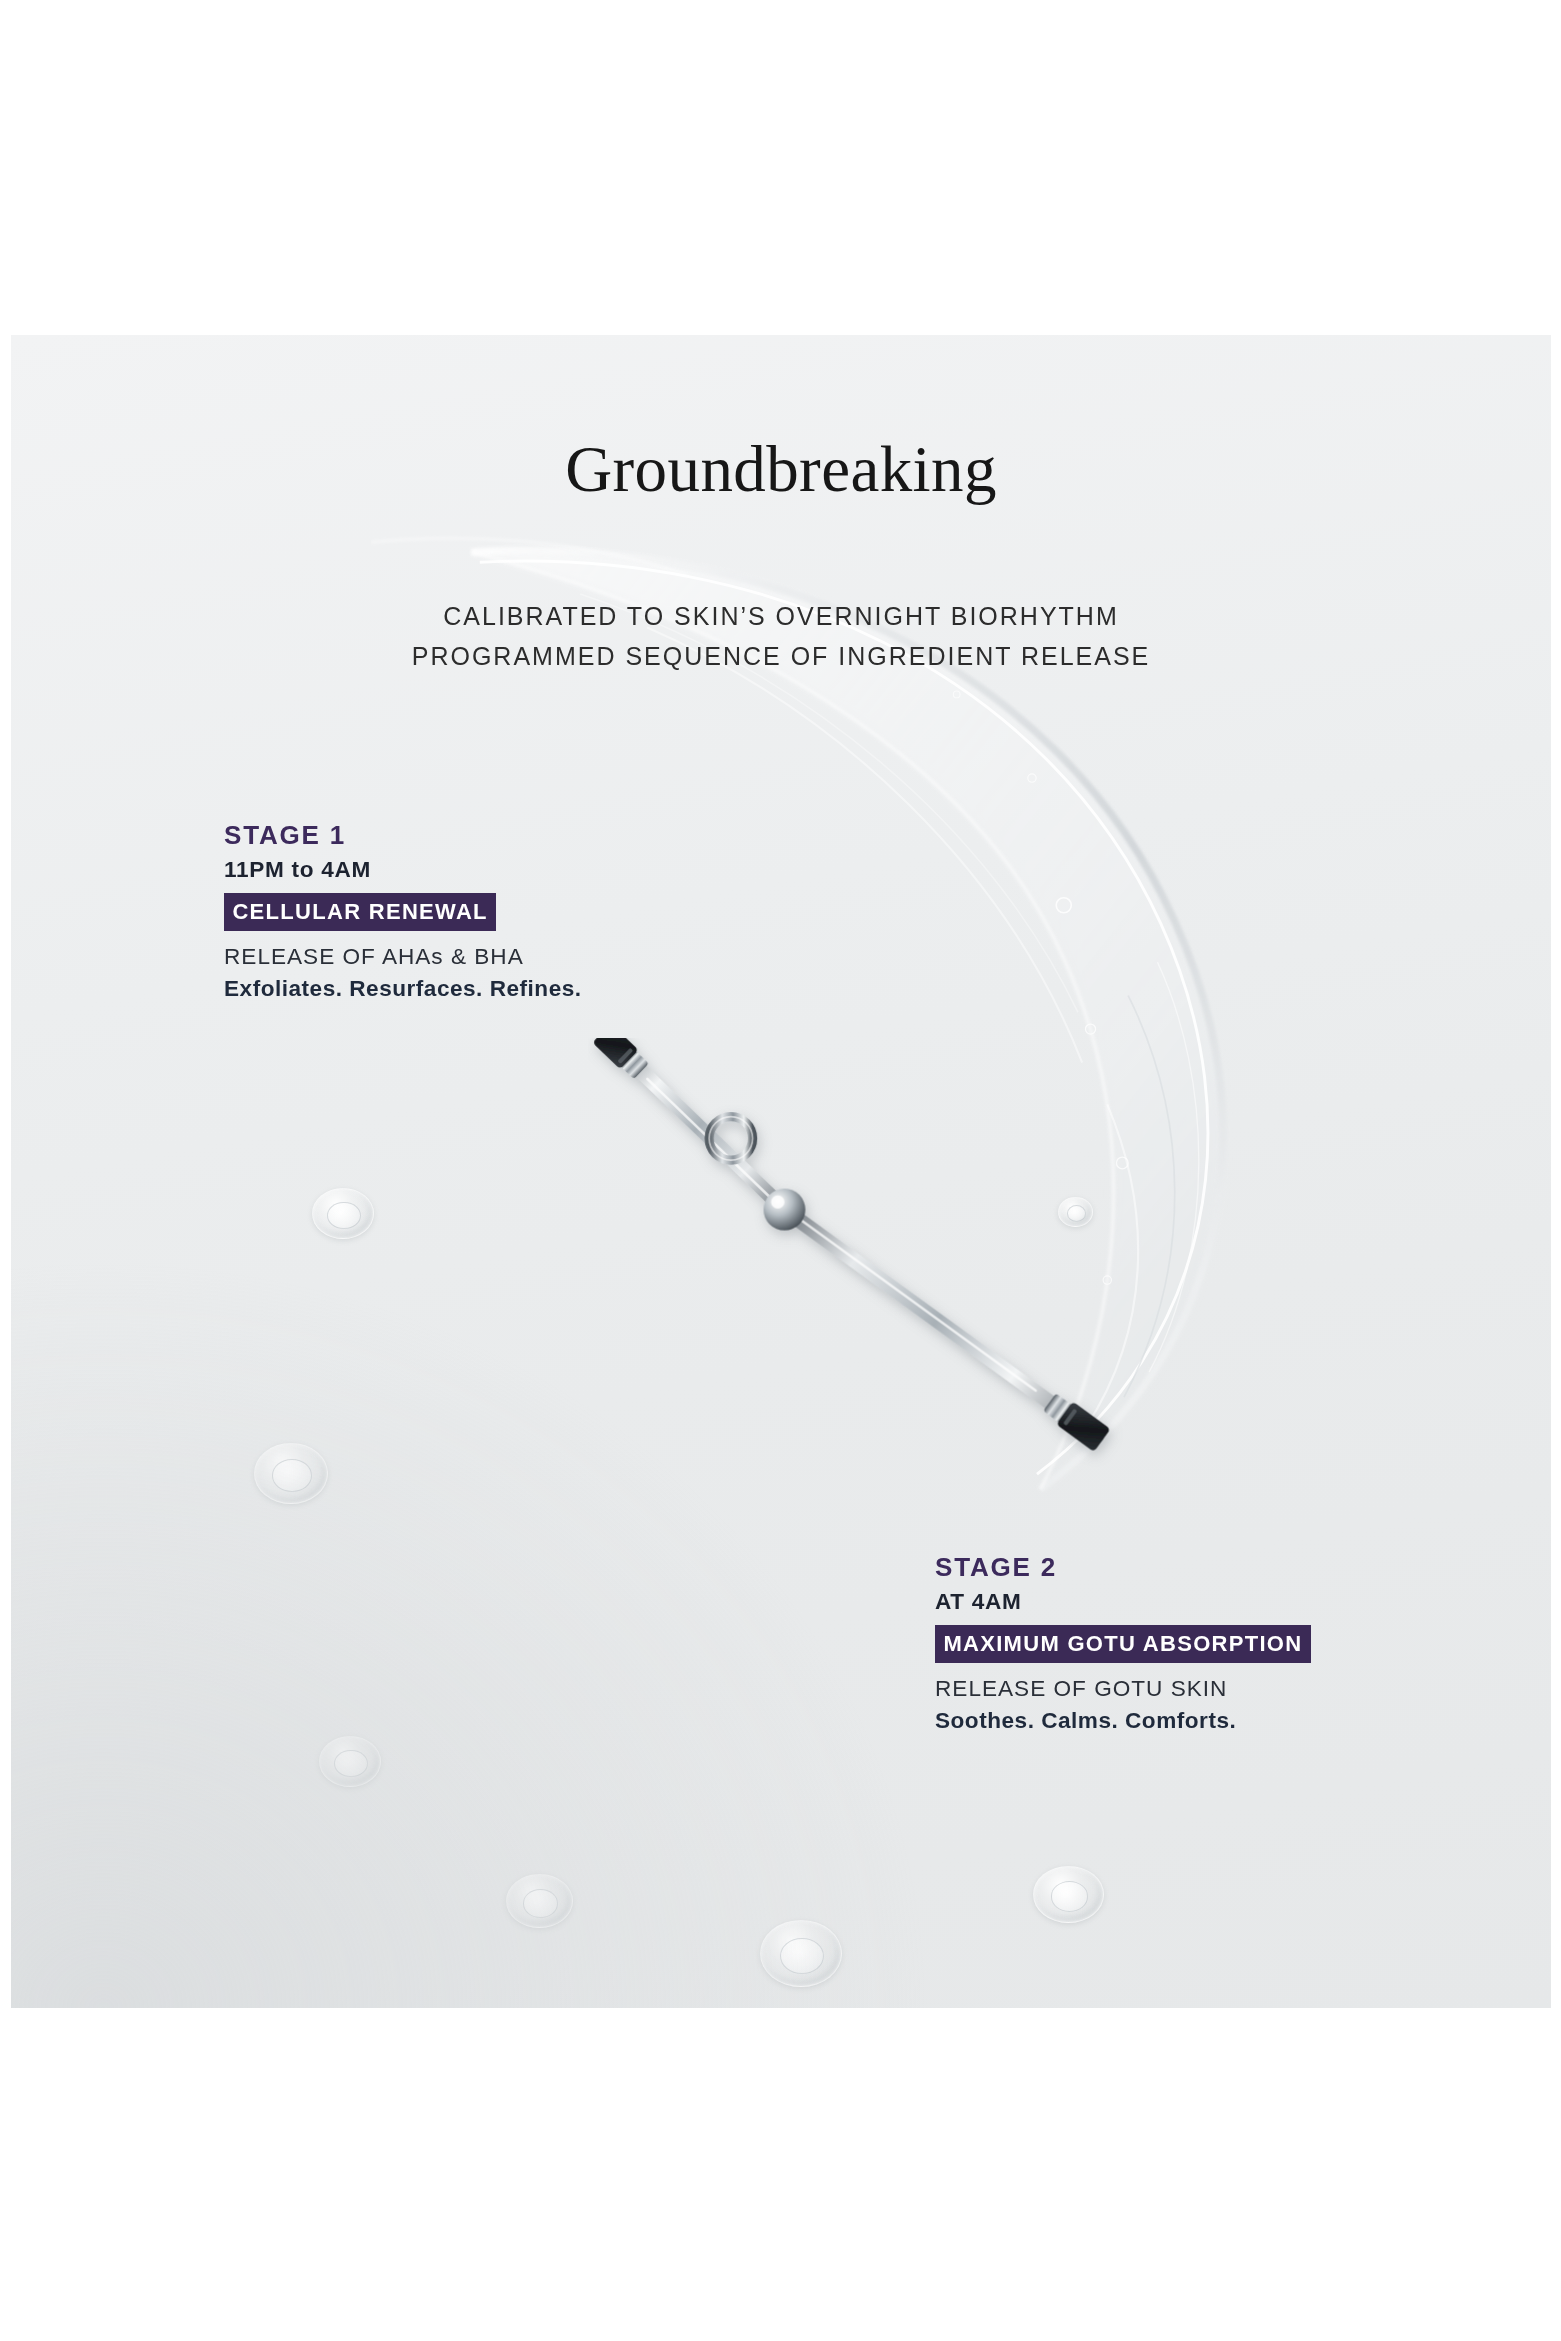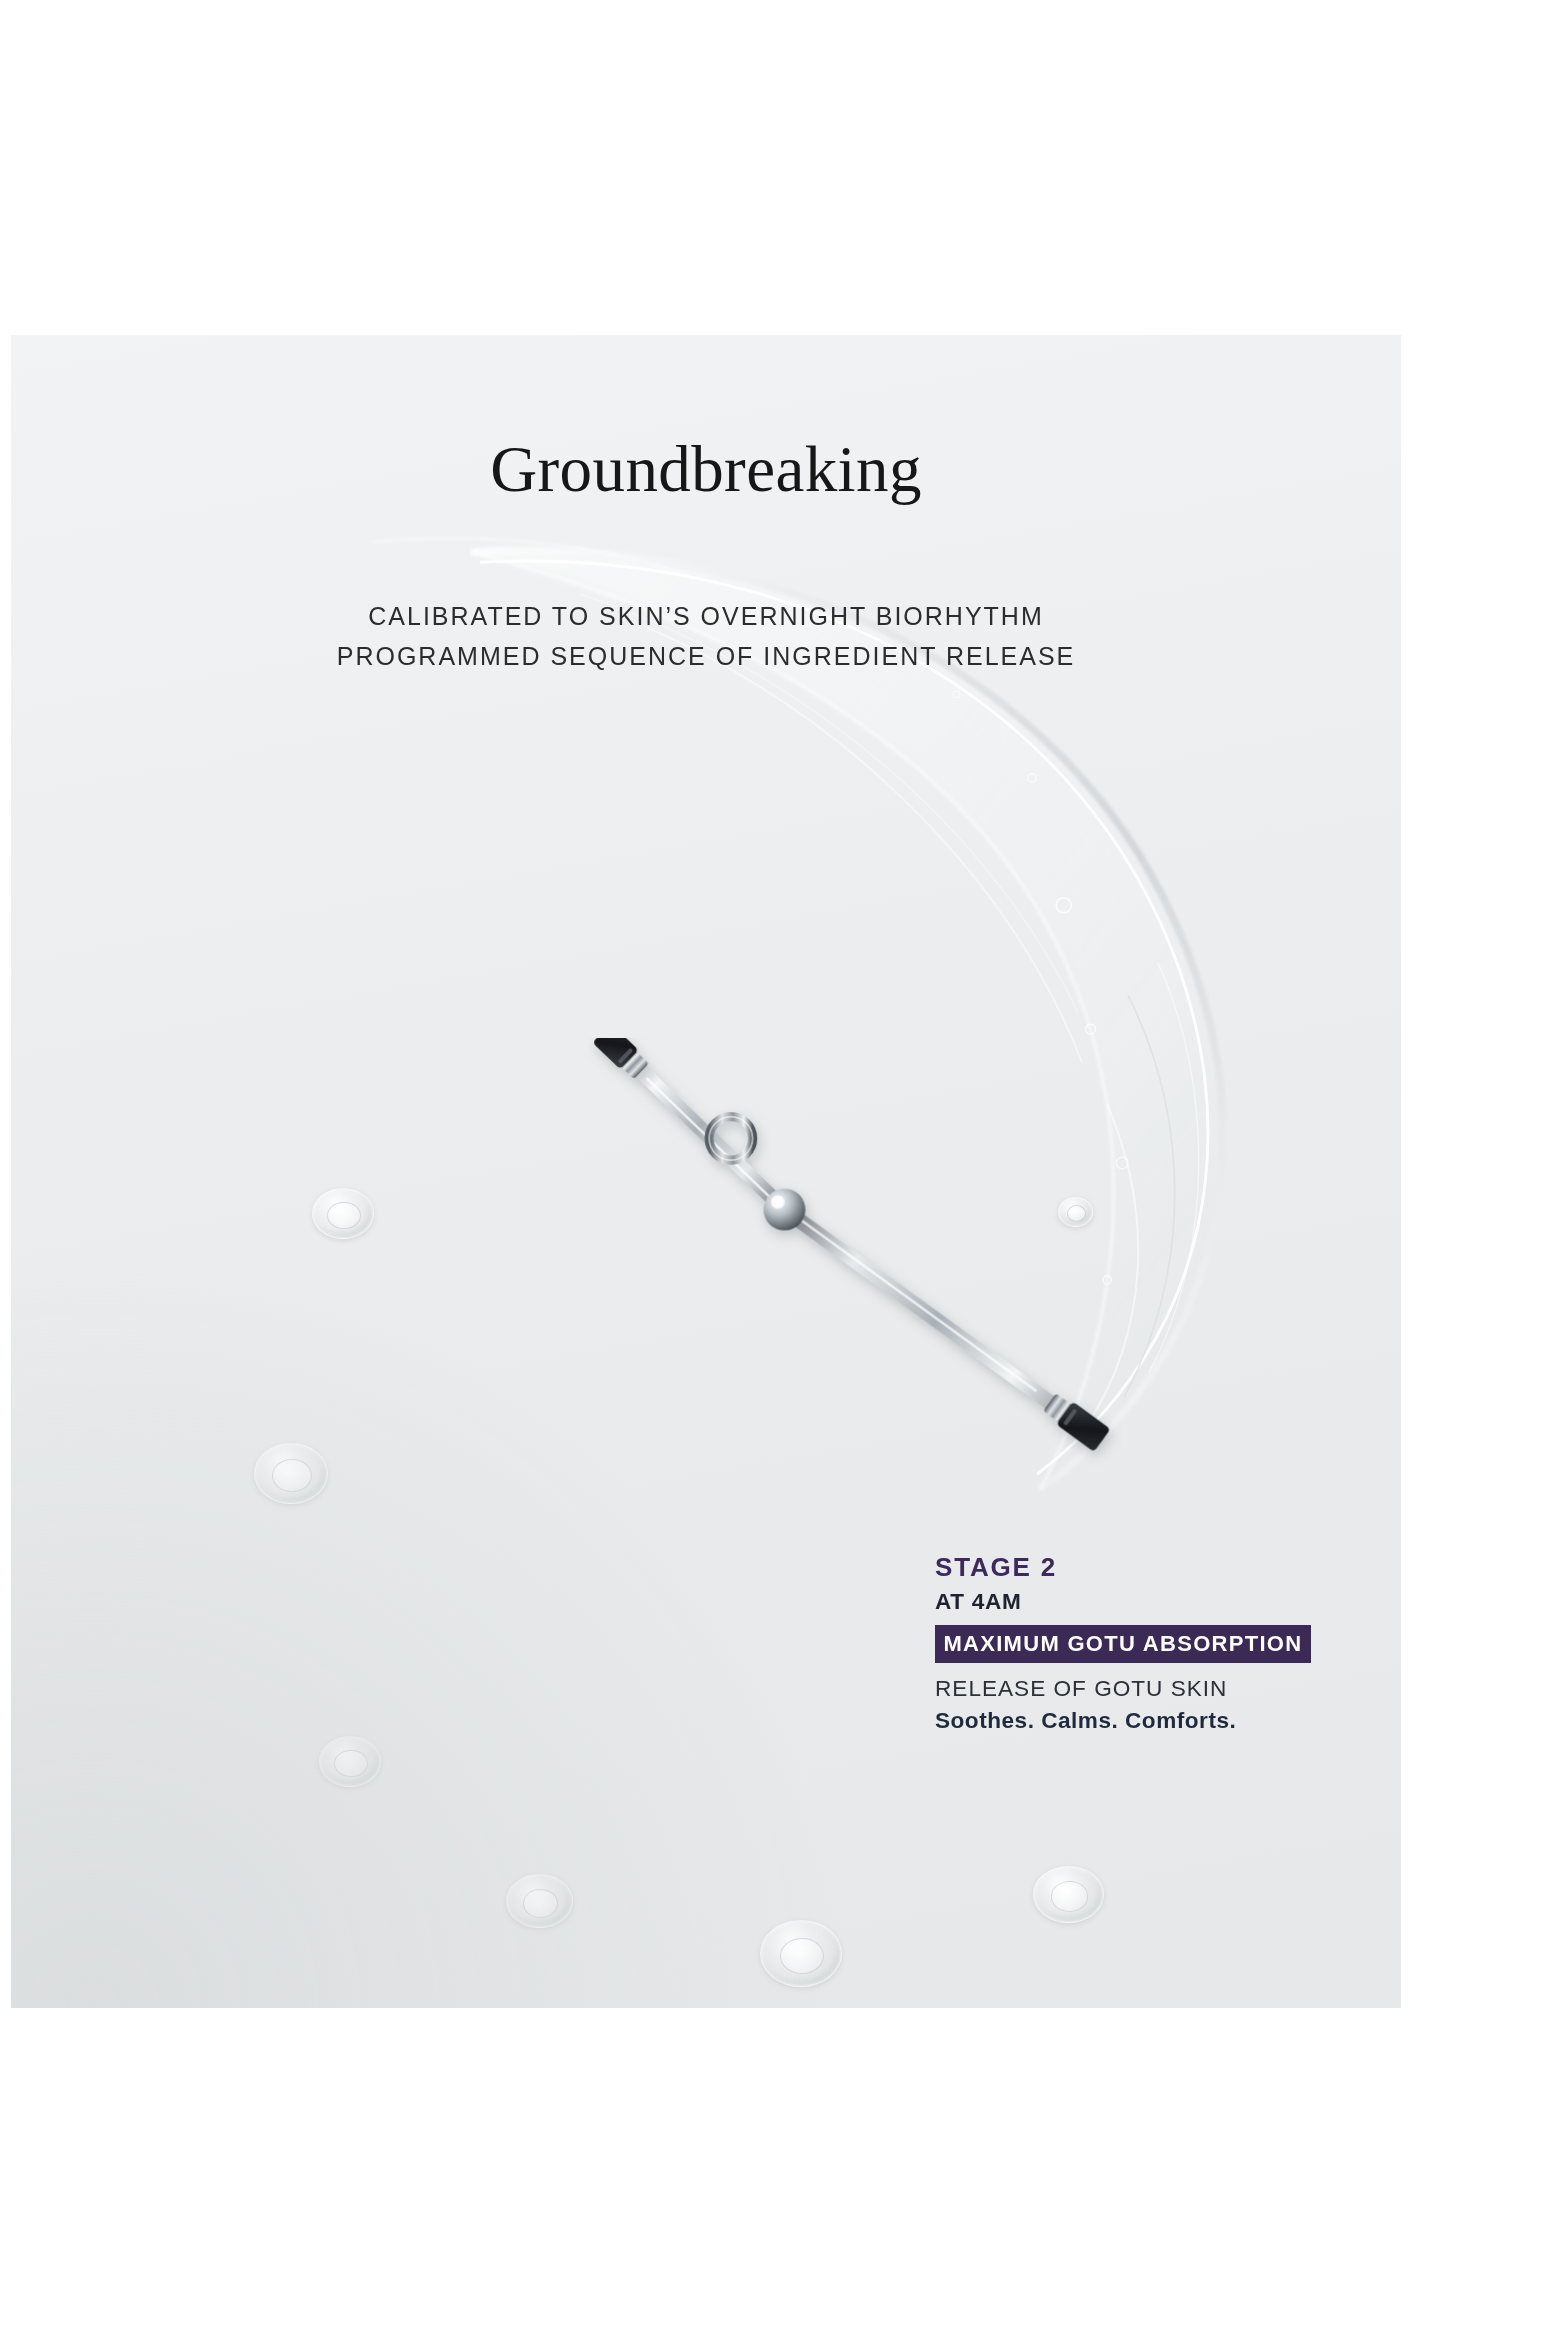--- a/index.html
+++ b/index.html
@@ -21,21 +21,21 @@
     width: 1562px;
     height: 2342px;
     background: #ffffff;
   }
 
   
   #panel {
     position: absolute;
     left: 11px;
     top: 335px;
-    width: 1390px;
+    width: 1540px;
     height: 1673px;
     background: linear-gradient(170deg, #f2f3f4 0%, #eceeef 35%, #e9ebec 60%, #e6e8e9 100%);
     overflow: hidden;
   }
 
   
   #panel::after {
     content: "";
     position: absolute;
     left: 0; bottom: 0;
@@ -313,20 +313,27 @@
 
     <div class="headline" style="top:96px;">
       <span class="l1">Groundbreaking</span>
     </div>
 
     <div class="subhead" style="top:261px;">
       <div>CALIBRATED TO SKIN’S OVERNIGHT BIORHYTHM</div>
       <div>PROGRAMMED SEQUENCE OF INGREDIENT RELEASE</div>
     </div>
 
+    <div class="stage" id="stage1">
+      <span class="s-title">STAGE 1</span>
+      <span class="s-time">11PM to 4AM</span>
+      <span class="s-tag">CELLULAR RENEWAL</span>
+      <span class="s-release">RELEASE OF AHAs &amp; BHA</span>
+      <span class="s-benefits">Exfoliates. Resurfaces. Refines.</span>
+    </div>
 
     <div class="stage" id="stage2">
       <span class="s-title">STAGE 2</span>
       <span class="s-time">AT 4AM</span>
       <span class="s-tag">MAXIMUM GOTU ABSORPTION</span>
       <span class="s-release">RELEASE OF GOTU SKIN</span>
       <span class="s-benefits">Soothes. Calms. Comforts.</span>
     </div>
 
   </div>

